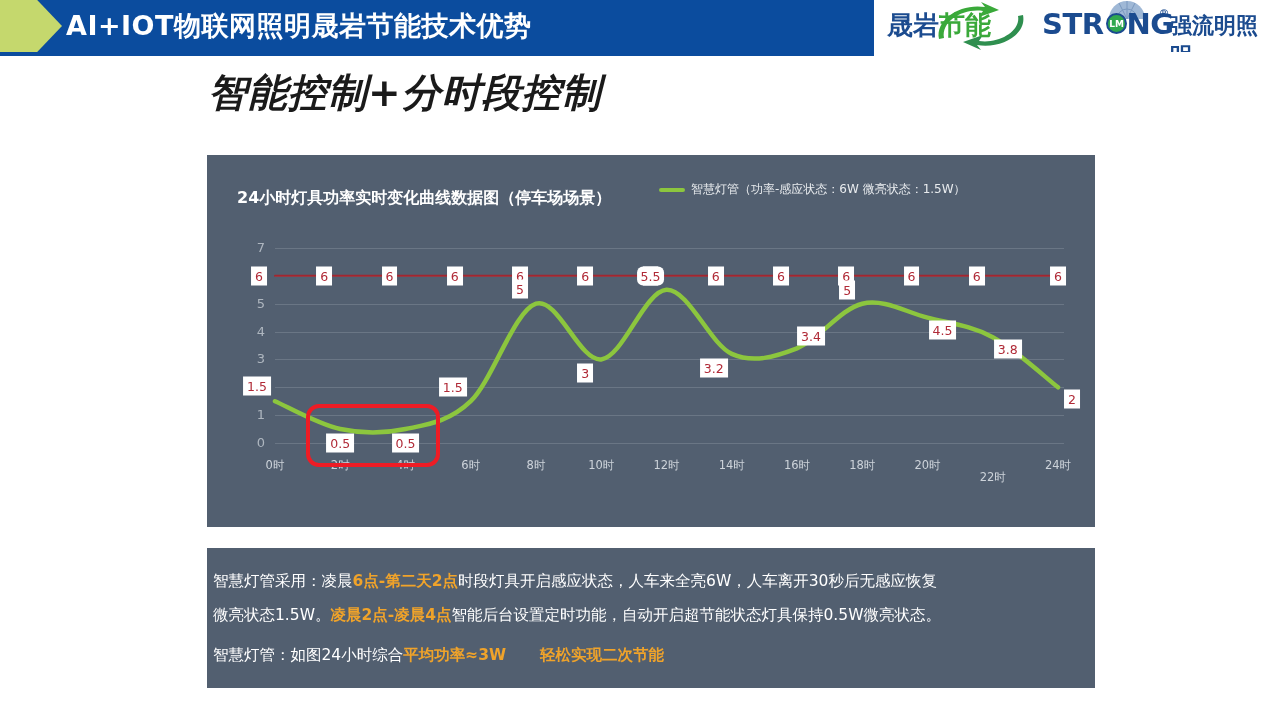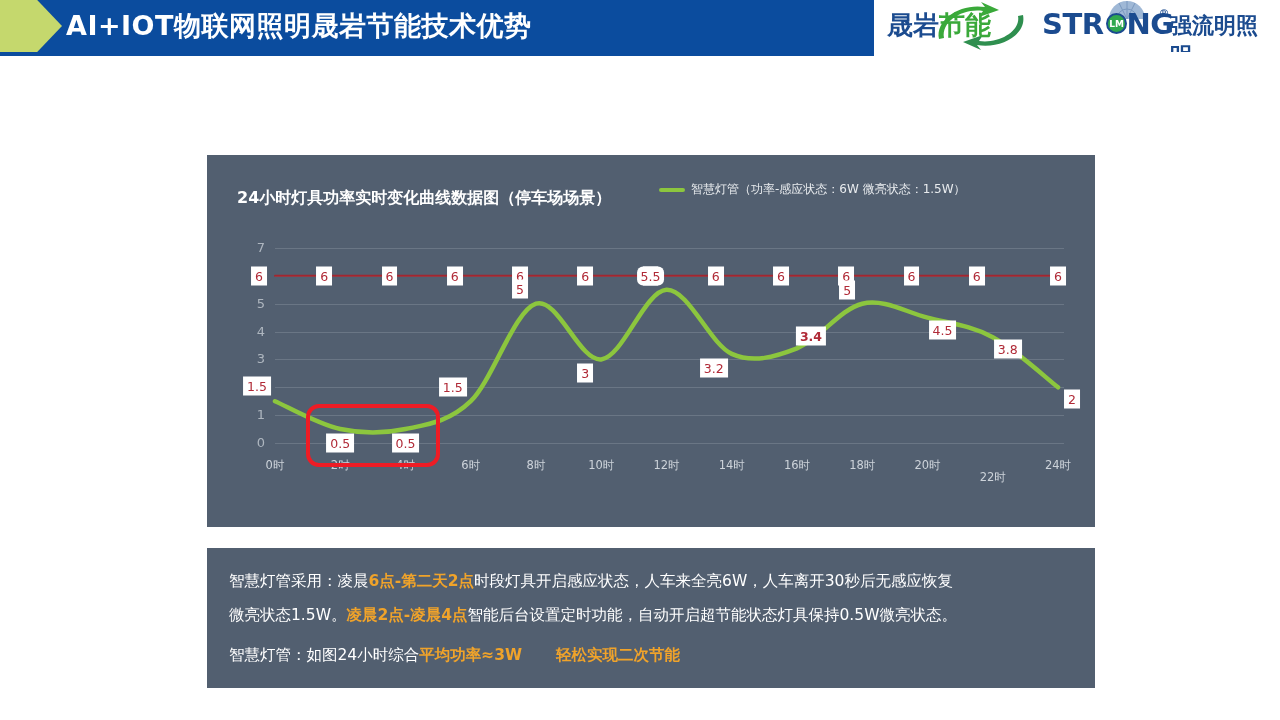--- a/index.html
+++ b/index.html
@@ -117,21 +117,21 @@
   }
   .highlight-box {
     position: absolute; border: 4px solid #ee1c25; border-radius: 13px;
     z-index: 7; pointer-events: none;
   }
 
   
   .note-panel {
     position: absolute; left: 207px; top: 548px;
     width: 888px; height: 140px; background: #525f70;
-    padding: 16px 22px 0 22px;
+    padding: 16px 22px 0 6px;
   }
   .note-line {
     font-size: 15.5px; color: #ffffff; line-height: 34px;
     white-space: nowrap;
     font-family: "DejaVu Sans", "Liberation Sans", sans-serif;
   }
   .note-line.l3 { margin-top: 6px; }
   .hl { color: #f0a32a; font-weight: bold; }
   .gap { display: inline-block; width: 34px; }
 </style>
@@ -160,20 +160,21 @@
         <path d="M20 2 L20 20 M12 4 L20 20 M28 4 L20 20" stroke="#7a98bf" stroke-width="1"></path>
       </svg>
 
       <div class="logo-strong"><span>STR</span><span style="display:inline-block;width:23px"></span><span>NG</span></div>
       <div class="logo-o-badge">LM</div>
       <div class="logo-reg">®</div>
       <div class="logo-tail">强流明照明</div>
     </div>
   </div>
 
+  <div class="subtitle">智能控制+分时段控制</div>
 
   <div class="chart-panel">
     <div class="chart-title">24小时灯具功率实时变化曲线数据图（停车场场景）</div>
     <div class="legend" id="legend">
         <div class="legend-row">
           <span class="legend-swatch" style="background: rgb(140, 198, 62);"></span>
           <span class="legend-text">智慧灯管（功率-感应状态：6W     微亮状态：1.5W）</span>
         </div>
       </div>
     <div class="plot" id="plot">
@@ -224,21 +225,21 @@
         <div class="dlabel" style="left: 769.75px; top: 120.857px;">6</div>
         <div class="dlabel" style="left: 851px; top: 120.857px;">6</div>
         <div class="dlabel" style="left: 50px; top: 231.214px;">1.5</div>
         <div class="dlabel" style="left: 133.25px; top: 288.071px;">0.5</div>
         <div class="dlabel" style="left: 198.5px; top: 288.071px;">0.5</div>
         <div class="dlabel" style="left: 245.75px; top: 232.214px;">1.5</div>
         <div class="dlabel" style="left: 313px; top: 133.714px;">5</div>
         <div class="dlabel" style="left: 378.25px; top: 218.429px;">3</div>
         <div class="dlabel" style="left: 443.5px; top: 120.786px; border-radius: 6px;">5.5</div>
         <div class="dlabel" style="left: 506.75px; top: 212.857px;">3.2</div>
-        <div class="dlabel" style="left: 604px; top: 181.286px; font-weight: bold;">3.4</div>
+        <div class="dlabel" style="left: 604px; top: 181.286px;">3.4</div>
         <div class="dlabel" style="left: 640.25px; top: 134.714px;">5</div>
         <div class="dlabel" style="left: 735.5px; top: 174.643px;">4.5</div>
         <div class="dlabel" style="left: 800.75px; top: 194.143px;">3.8</div>
         <div class="dlabel" style="left: 865px; top: 244.286px;">2</div>
         <div class="highlight-box" style="left: 99.25px; top: 249px; width: 133.25px; height: 63px; border-color: rgb(238, 28, 37);"></div>
       </div>
   </div>
 
   <div class="note-panel">
     <div class="note-line">

